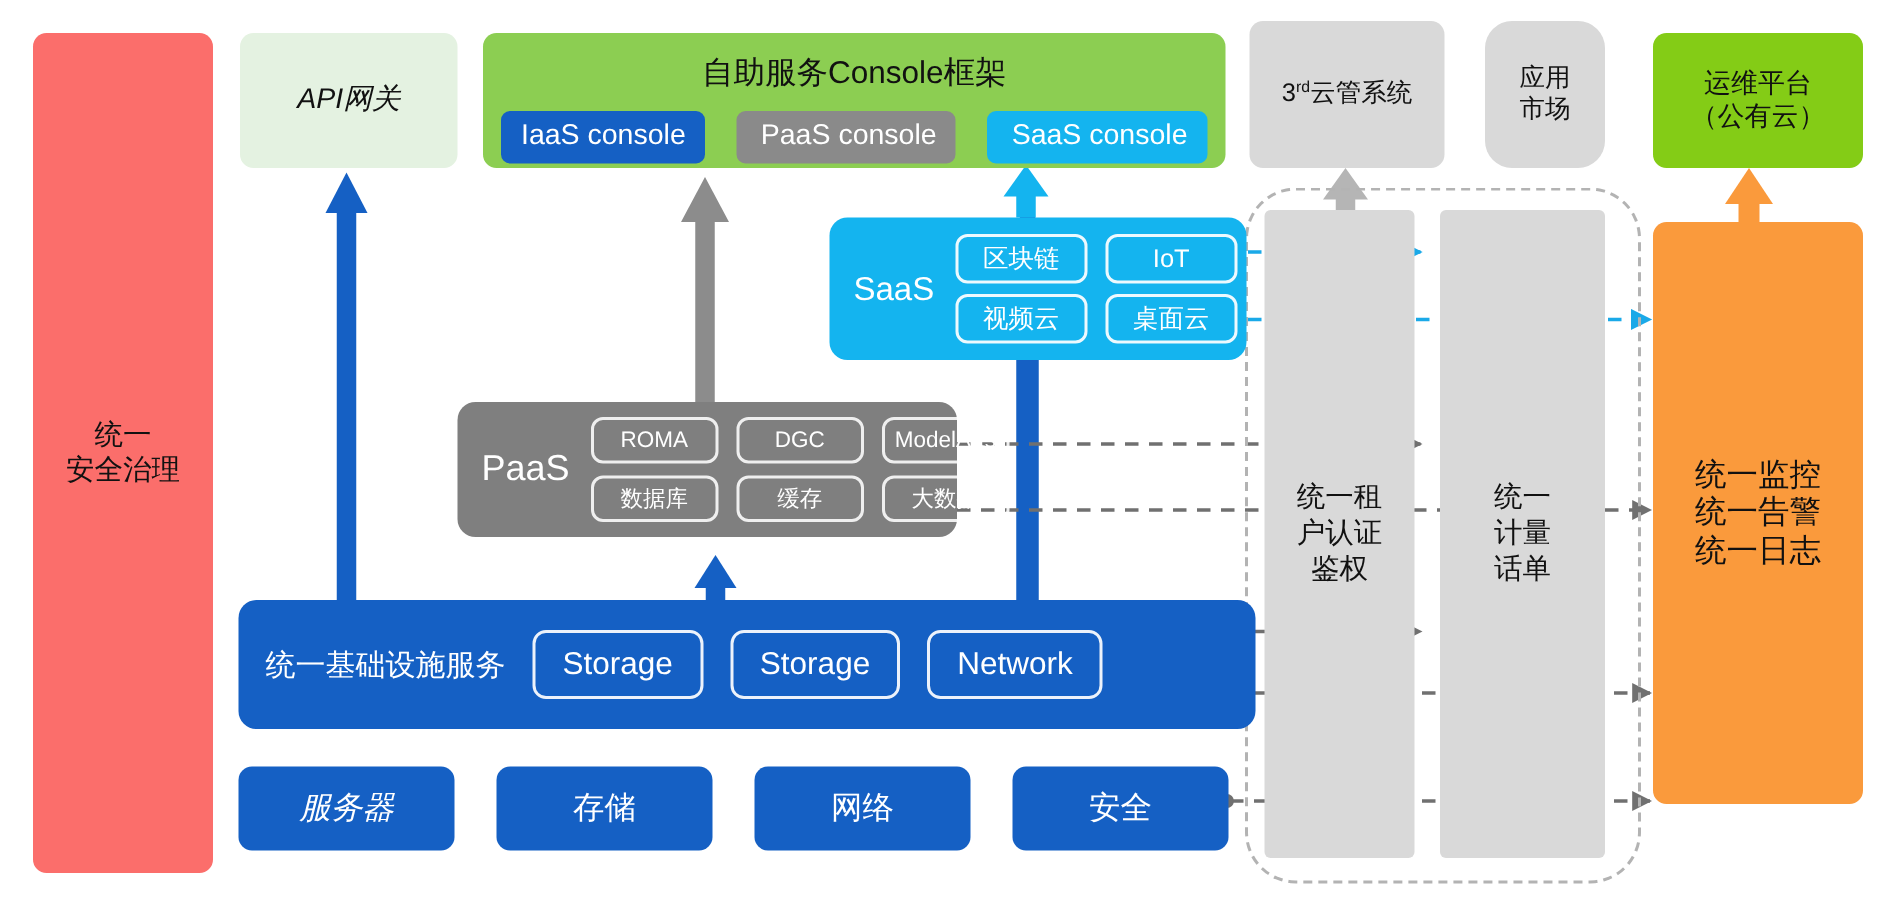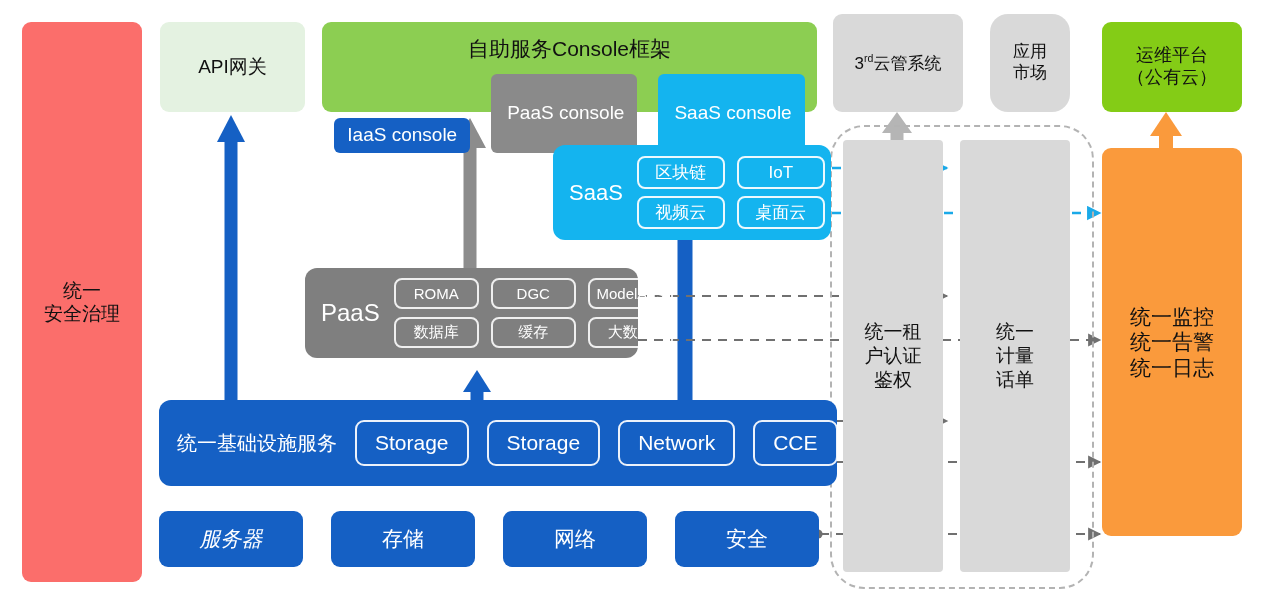--- a/index.html
+++ b/index.html
@@ -8,28 +8,28 @@
   #stage{position:absolute;left:0;top:0;width:1265px;height:605px;}
   .box{position:absolute;box-sizing:border-box;display:flex;align-items:center;
        justify-content:center;text-align:center;line-height:1.22;}
   .rnd{border-radius:9px;}
   .rnd-lg{border-radius:12px;}
 
   
   .security{background:#fb6e6b;color:#111;font-size:19px;font-weight:400;}
 
   
-  .apigw{background:#e4f2e1;color:#111;font-size:19px;}
+  .apigw{background:#e4f2e1;color:#111;font-size:19px;font-style:italic;}
 
   
   .console-frame{background:#8cce52;flex-direction:column;justify-content:flex-start;padding-top:14px;}
   .console-title{color:#111;font-size:21px;font-weight:400;margin-bottom:12px;}
   .console-chips{display:flex;gap:21px;}
   .chip{border-radius:6px;padding:5px 13px 7px 13px;color:#fff;font-size:19px;white-space:nowrap;}
-  .chip.iaas{background:#1560c4;margin-top:44px;}
+  .chip.iaas{background:#1560c4;}
   .chip.paas{background:#8a8a8a;}
   .chip.saas{background:#14b4ef;}
 
   
   .saas{background:#14b4ef;display:flex;align-items:center;justify-content:flex-start;padding-left:16px;gap:14px;}
   .saas-label{color:#fff;font-size:22px;}
   .tilegrid{display:grid;grid-template-columns:repeat(2,88px);grid-template-rows:repeat(2,33px);gap:7px 12px;}
   .tile{border:2px solid rgba(255,255,255,.92);border-radius:8px;color:#fff;font-size:17px;
         display:flex;align-items:center;justify-content:center;}
 
@@ -198,21 +198,20 @@
       <div class="paas-tile">缓存</div>
       <div class="paas-tile">大数据</div>
     </div>
   </div>
 
   <div class="rnd-lg infra" style="position:absolute;left:159px;top:400px;width:660px;height:86px;">
     <div class="infra-label">统一基础设施服务</div>
     <div class="infra-tile">Storage</div>
     <div class="infra-tile">Storage</div>
     <div class="infra-tile">Network</div>
-    <div class="infra-tile">CCE</div>
   </div>
 
   <div class="box rnd res" style="left:159px;top:511px;width:144px;height:56px;font-style:italic;">服务器</div>
   <div class="box rnd res" style="left:331px;top:511px;width:144px;height:56px;">存储</div>
   <div class="box rnd res" style="left:503px;top:511px;width:144px;height:56px;">网络</div>
   <div class="box rnd res" style="left:675px;top:511px;width:144px;height:56px;">安全</div>
 
 </div>
 
 </body></html>

